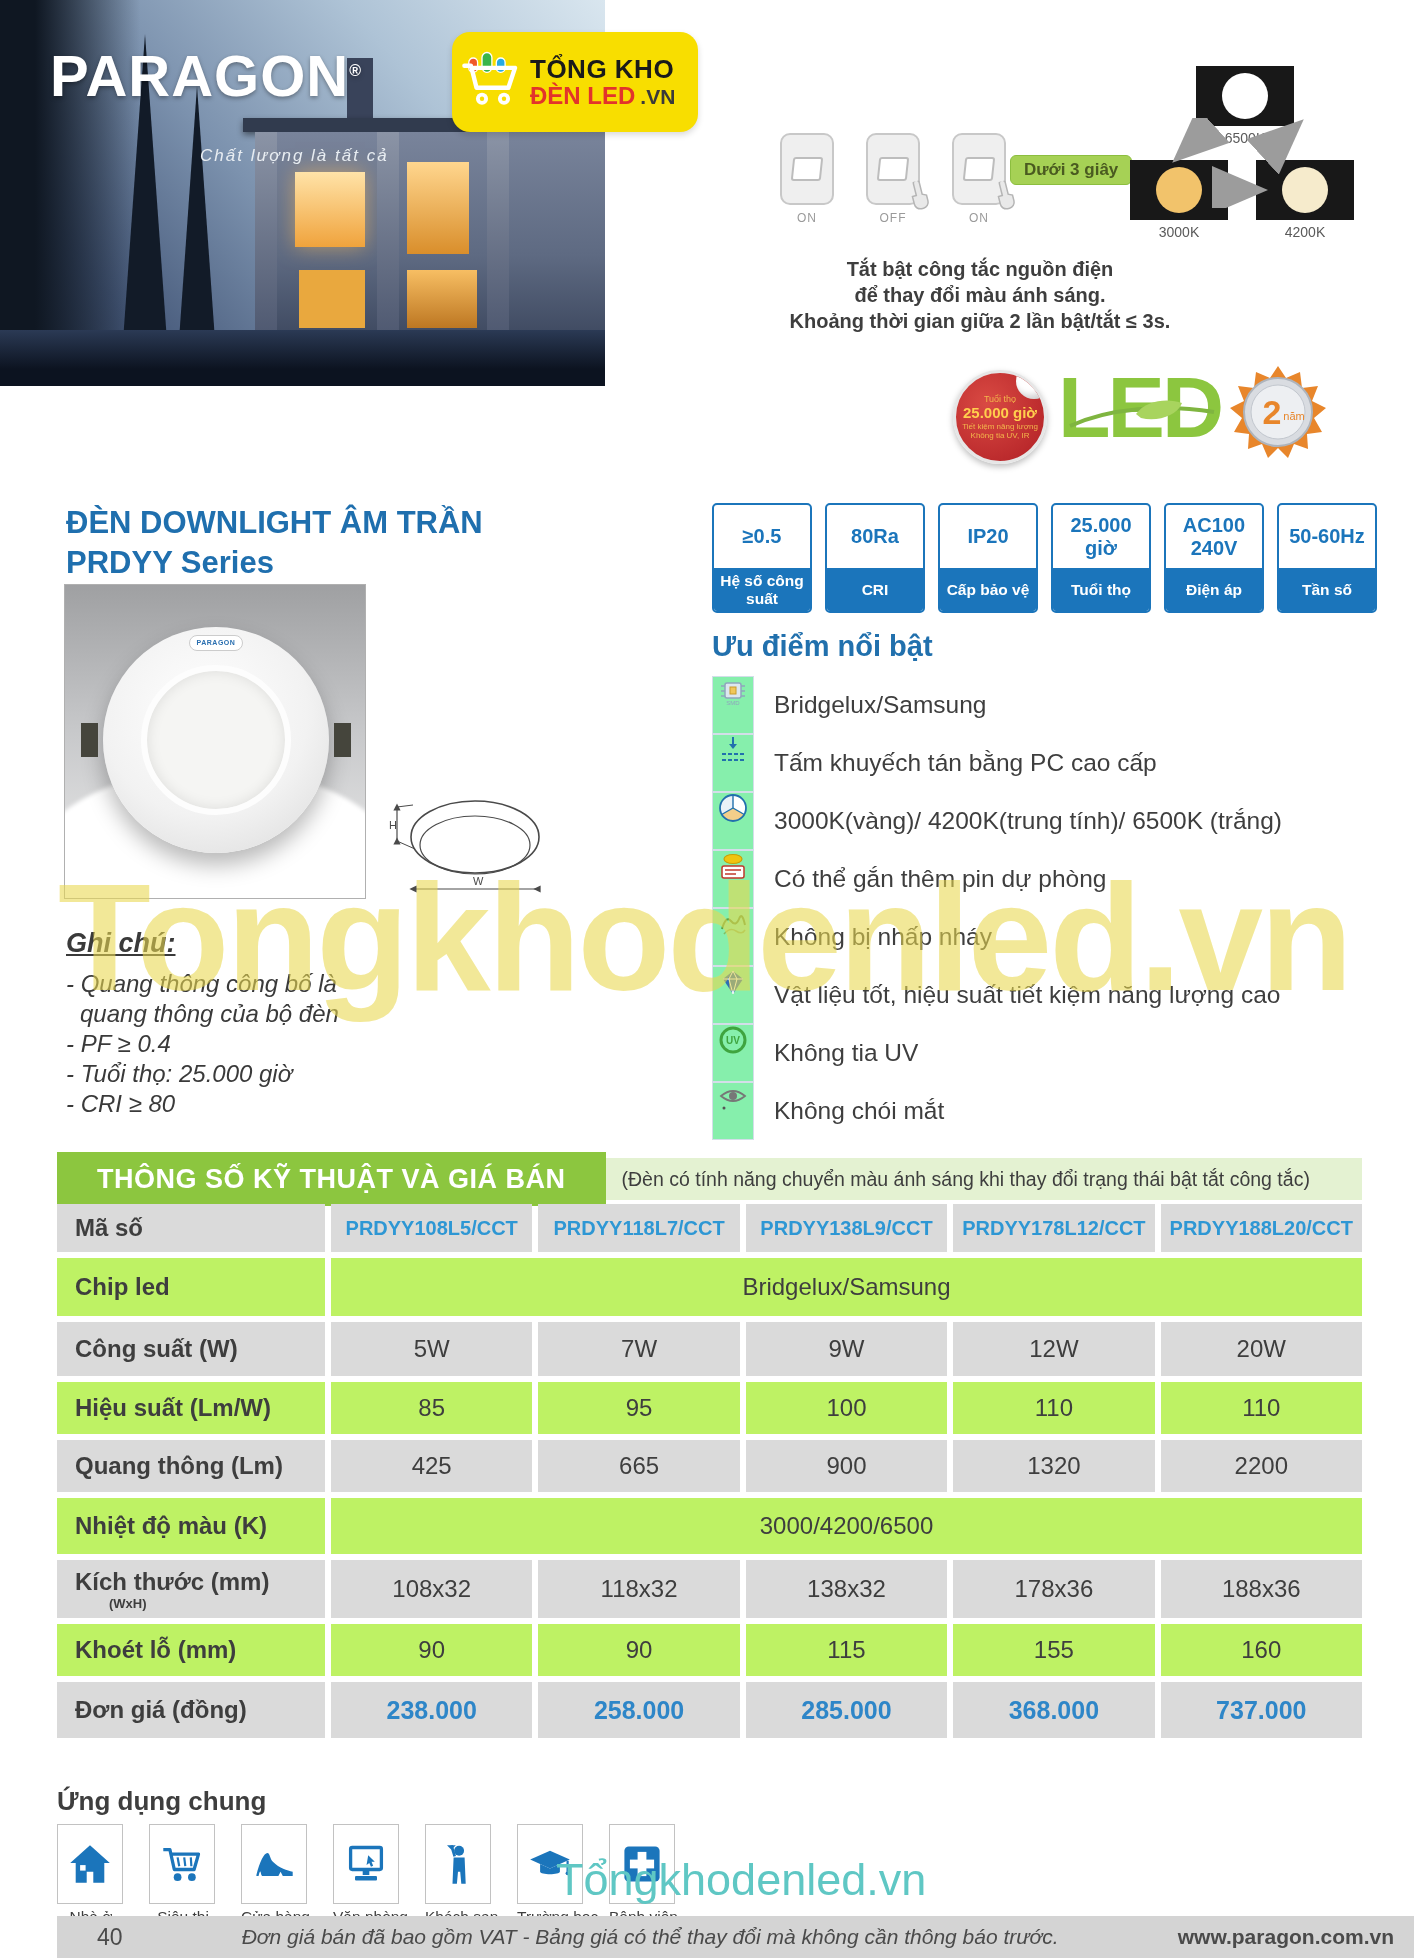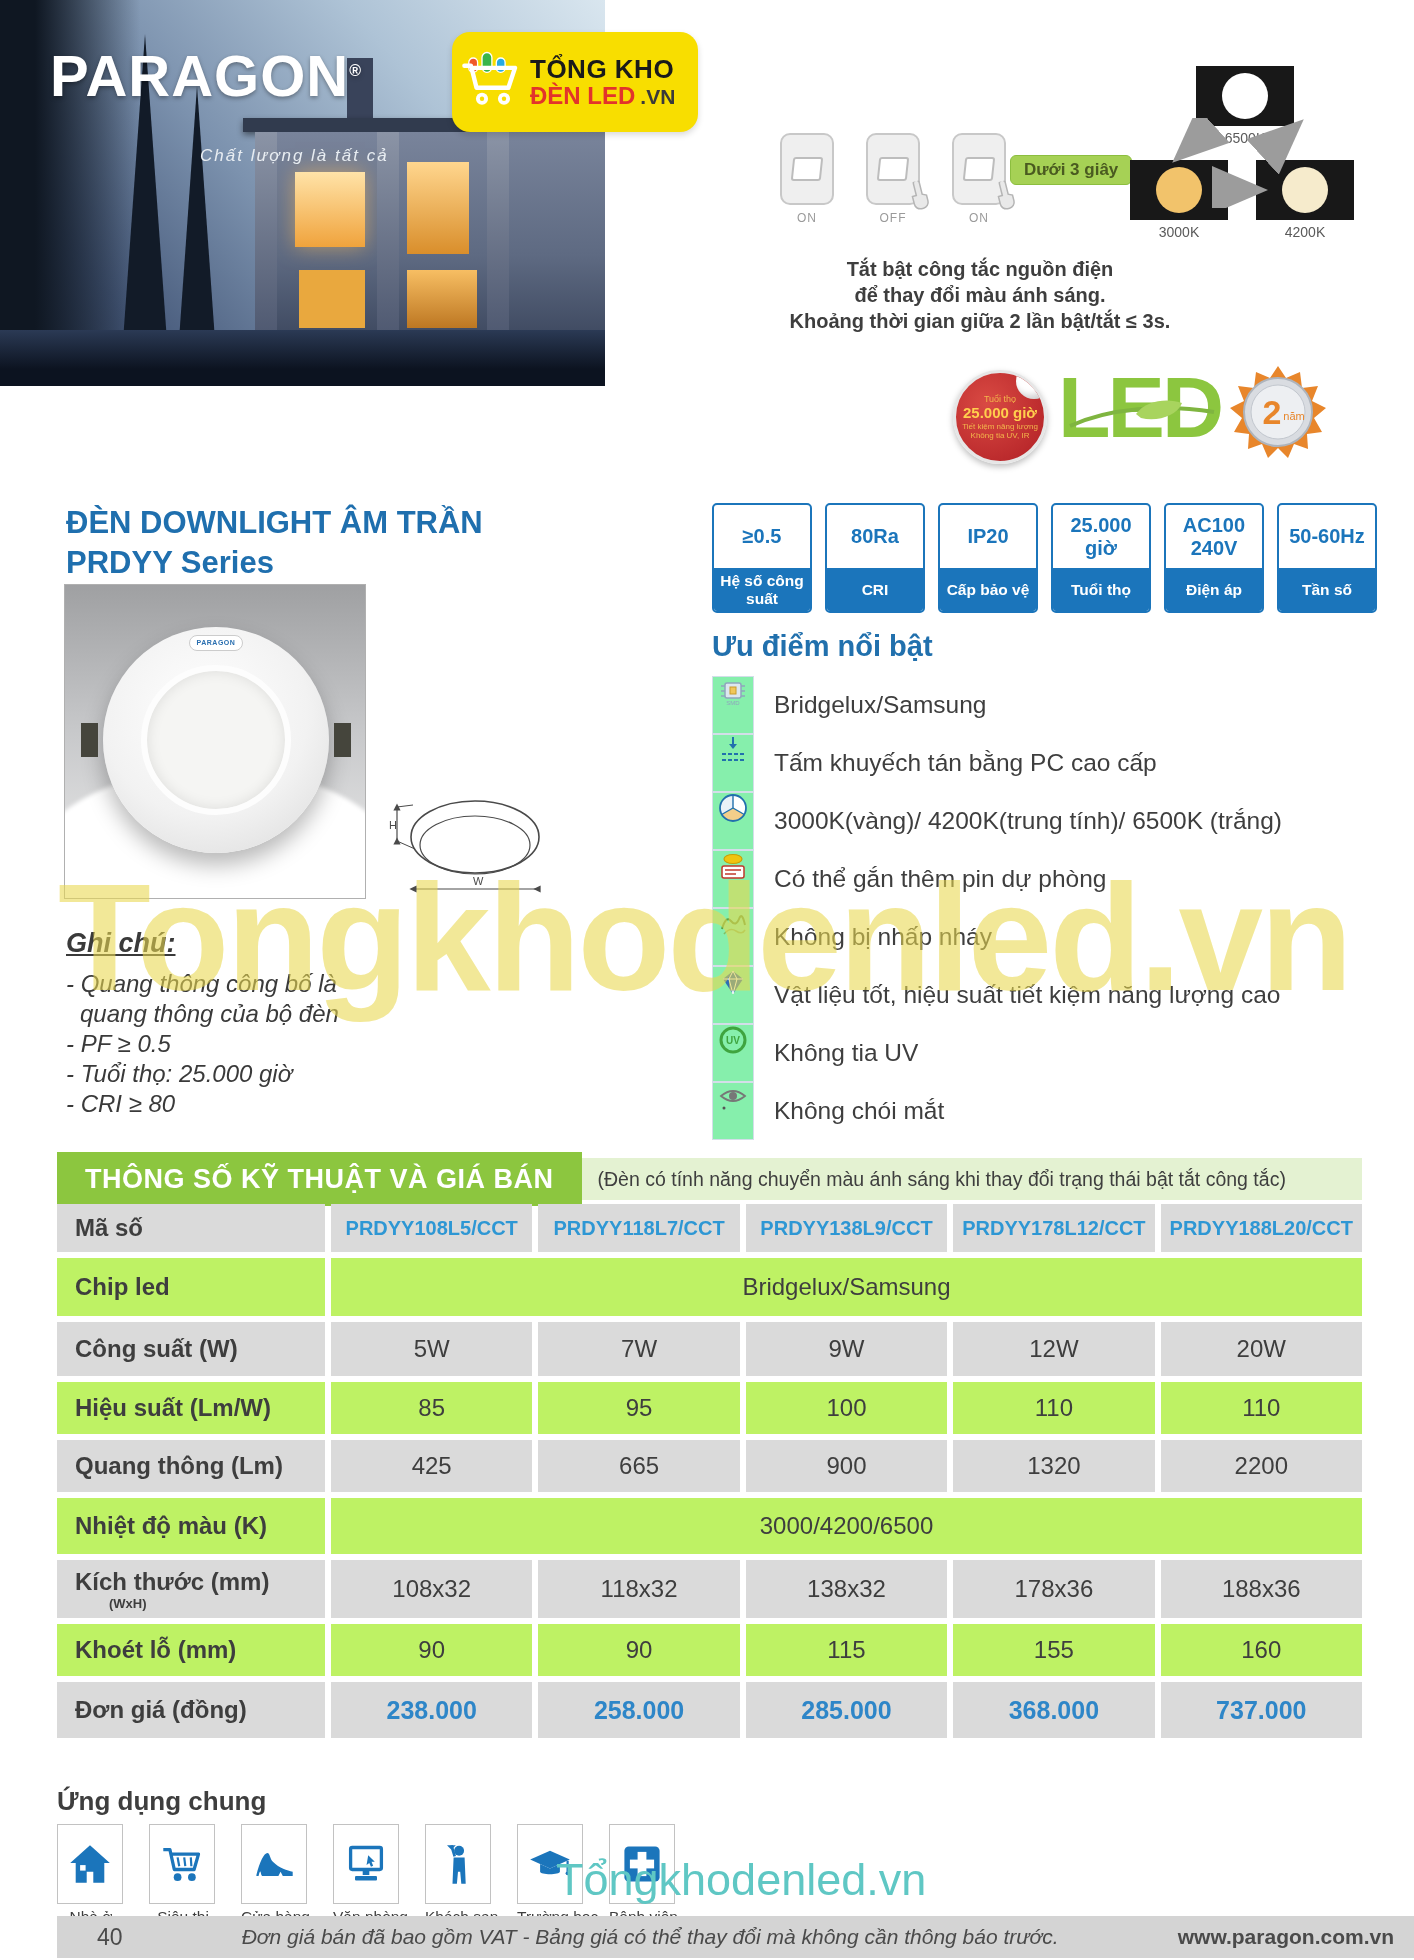--- a/index.html
+++ b/index.html
@@ -114,21 +114,21 @@
   .feat .ftext { font-size:24.5px; color:#3E3E3E; }
 
   
   .wm-large { position:absolute; left:58px; top:850px; font-size:152px; font-weight:600; color:#E9D84F; opacity:.58;
           white-space:nowrap; letter-spacing:-3px; z-index:40; pointer-events:none; }
   .wm-small { position:absolute; left:556px; top:1854px; font-size:45px; color:#5FC7C4; z-index:45; pointer-events:none; }
 
   
   .section-header { position:absolute; left:57px; top:1152px; width:1305px; height:54px; display:flex; align-items:stretch; }
   .section-header .green { background:#8CC63F; color:#FFF; font-size:27px; font-weight:800; display:flex; align-items:center;
-          padding:0 28px; letter-spacing:.5px; }
+          padding:0 40px; letter-spacing:.5px; }
   .section-header .note { flex:1; background:#E4F2D2; align-self:center; height:42px; display:flex; align-items:center;
           padding-left:16px; font-size:19.5px; color:#3E3E3E; }
 
   
   .spec-table { position:absolute; left:57px; top:1204px; width:1305px; }
   .trow { display:grid; grid-template-columns:268px repeat(5,1fr); column-gap:6px; margin-bottom:6px; }
   .tcell { display:flex; align-items:center; justify-content:center; font-size:24px; color:#3E3E3E; }
   .tcell.lbl { justify-content:flex-start; padding-left:18px; font-weight:bold; flex-direction:column; align-items:flex-start; justify-content:center; }
   .tcell.lbl .sub { font-size:13px; font-weight:bold; padding-left:34px; }
   .tcell.model { font-size:20px; font-weight:bold; color:#2E97D4; }
@@ -300,21 +300,21 @@
     <line x1="14" y1="14" x2="30" y2="12" stroke="#4A4A4A" stroke-width="1"></line>
     <line x1="14" y1="48" x2="32" y2="56" stroke="#4A4A4A" stroke-width="1"></line>
     <text x="6" y="36" font-size="11" fill="#4A4A4A">H</text>
     <line x1="30" y1="96" x2="154" y2="96" stroke="#4A4A4A" stroke-width="1.2" marker-start="url(#darw)" marker-end="url(#darw)"></line>
     <text x="90" y="92" font-size="11" fill="#4A4A4A">W</text>
   </svg>
   <div class="notes">
     <div class="nt">Ghi chú:</div>
     <div class="nl">- Quang thông công bố là</div>
     <div class="nl indent">quang thông của bộ đèn</div>
-    <div class="nl">- PF ≥ 0.5</div>
+    <div class="nl">- PF ≥ 0.4</div>
     <div class="nl">- Tuổi thọ: 25.000 giờ</div>
     <div class="nl">- CRI ≥ 80</div>
   </div>
 
   <div class="spec-badges" id="spec-badges">
       <div class="sbadge">
         <div class="v">≥0.5</div>
         <div class="l">Hệ số công suất</div>
       </div>
       <div class="sbadge">

